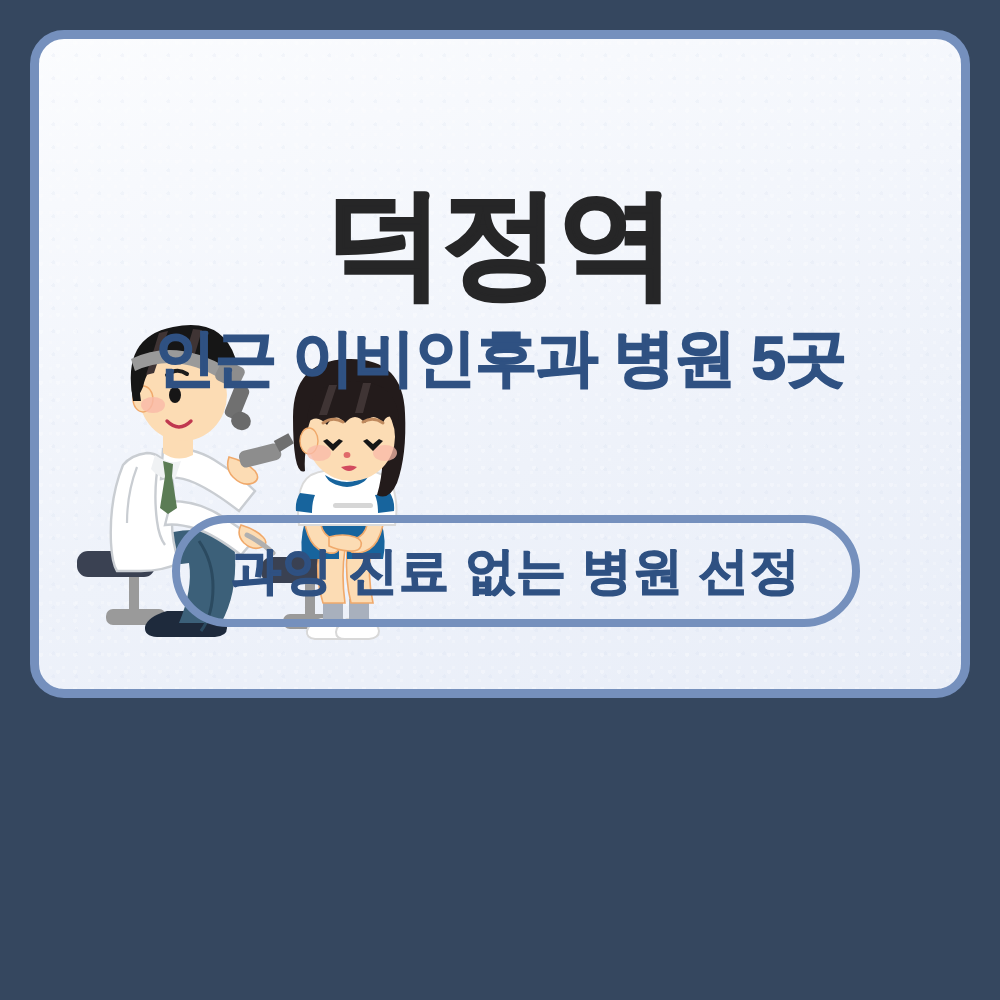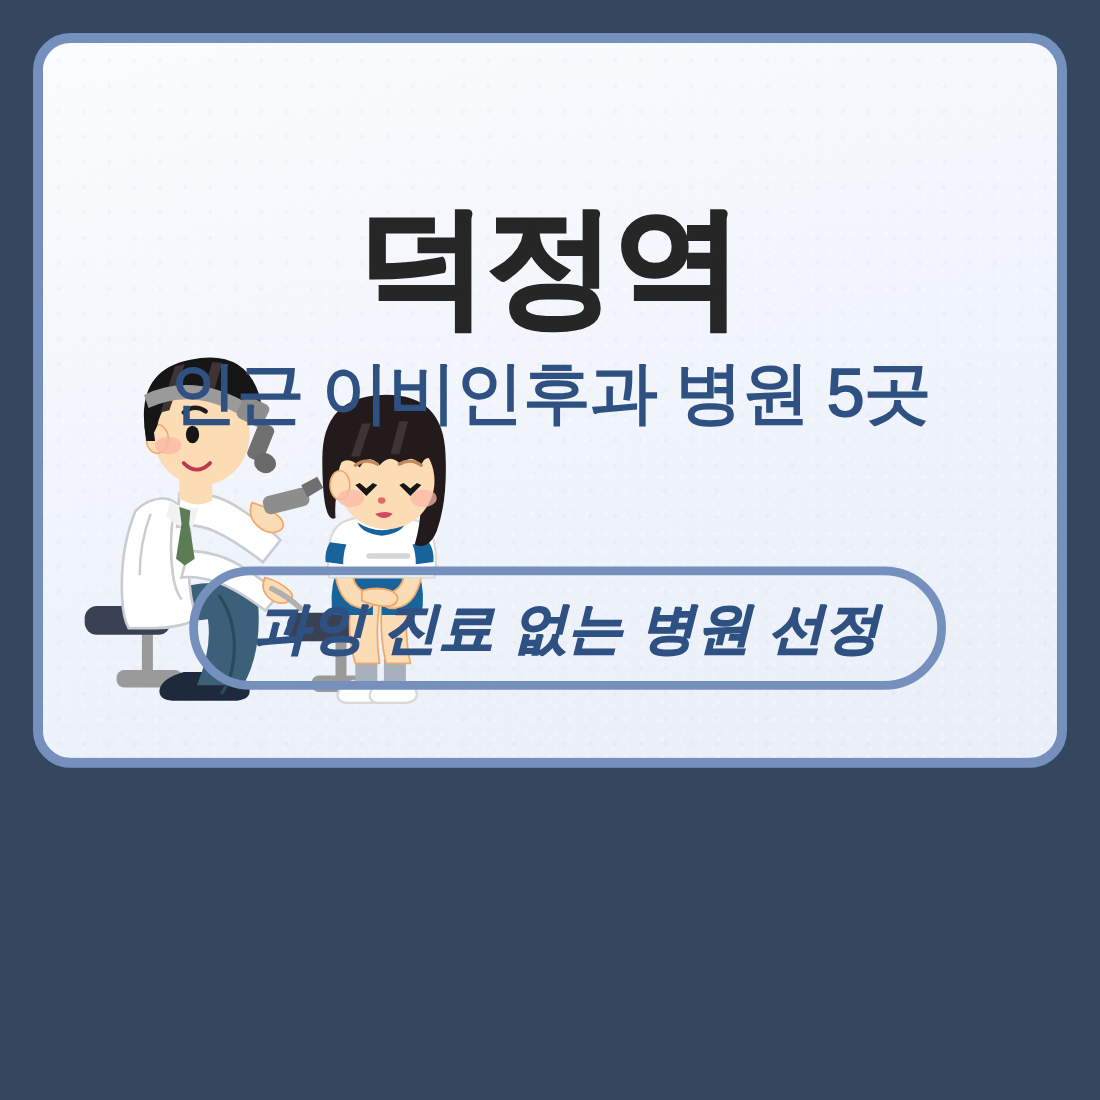--- a/index.html
+++ b/index.html
@@ -70,21 +70,21 @@
     line-height: 1.08;
     letter-spacing: -2px;
     color: #262627;
     -webkit-text-stroke: 3px #262627;
   }
 
   #subtitle {
     margin: 0;
     padding-top: 18px;
     font-family: "Liberation Sans", sans-serif;
-    font-weight: 400;
+    font-weight: 700;
     font-size: 62px;
     line-height: 1.1;
     letter-spacing: -1px;
     color: #2f5182;
     -webkit-text-stroke: 1.6px #2f5182;
   }
 
   
   #pill {
     position: absolute;
@@ -93,21 +93,20 @@
     width: 688px;
     height: 112px;
     box-sizing: border-box;
     border: 8px solid #7590bd;
     border-radius: 56px;
     background: transparent;
     z-index: 7;
     display: flex;
     align-items: center;
     justify-content: center;
-    font-style: italic;
   }
   #pill-label {
     font-family: "Liberation Sans", sans-serif;
     font-weight: 700;
     font-size: 50px;
     letter-spacing: 1px;
     color: #2f5182;
     -webkit-text-stroke: 1.3px #2f5182;
     white-space: nowrap;
   }

